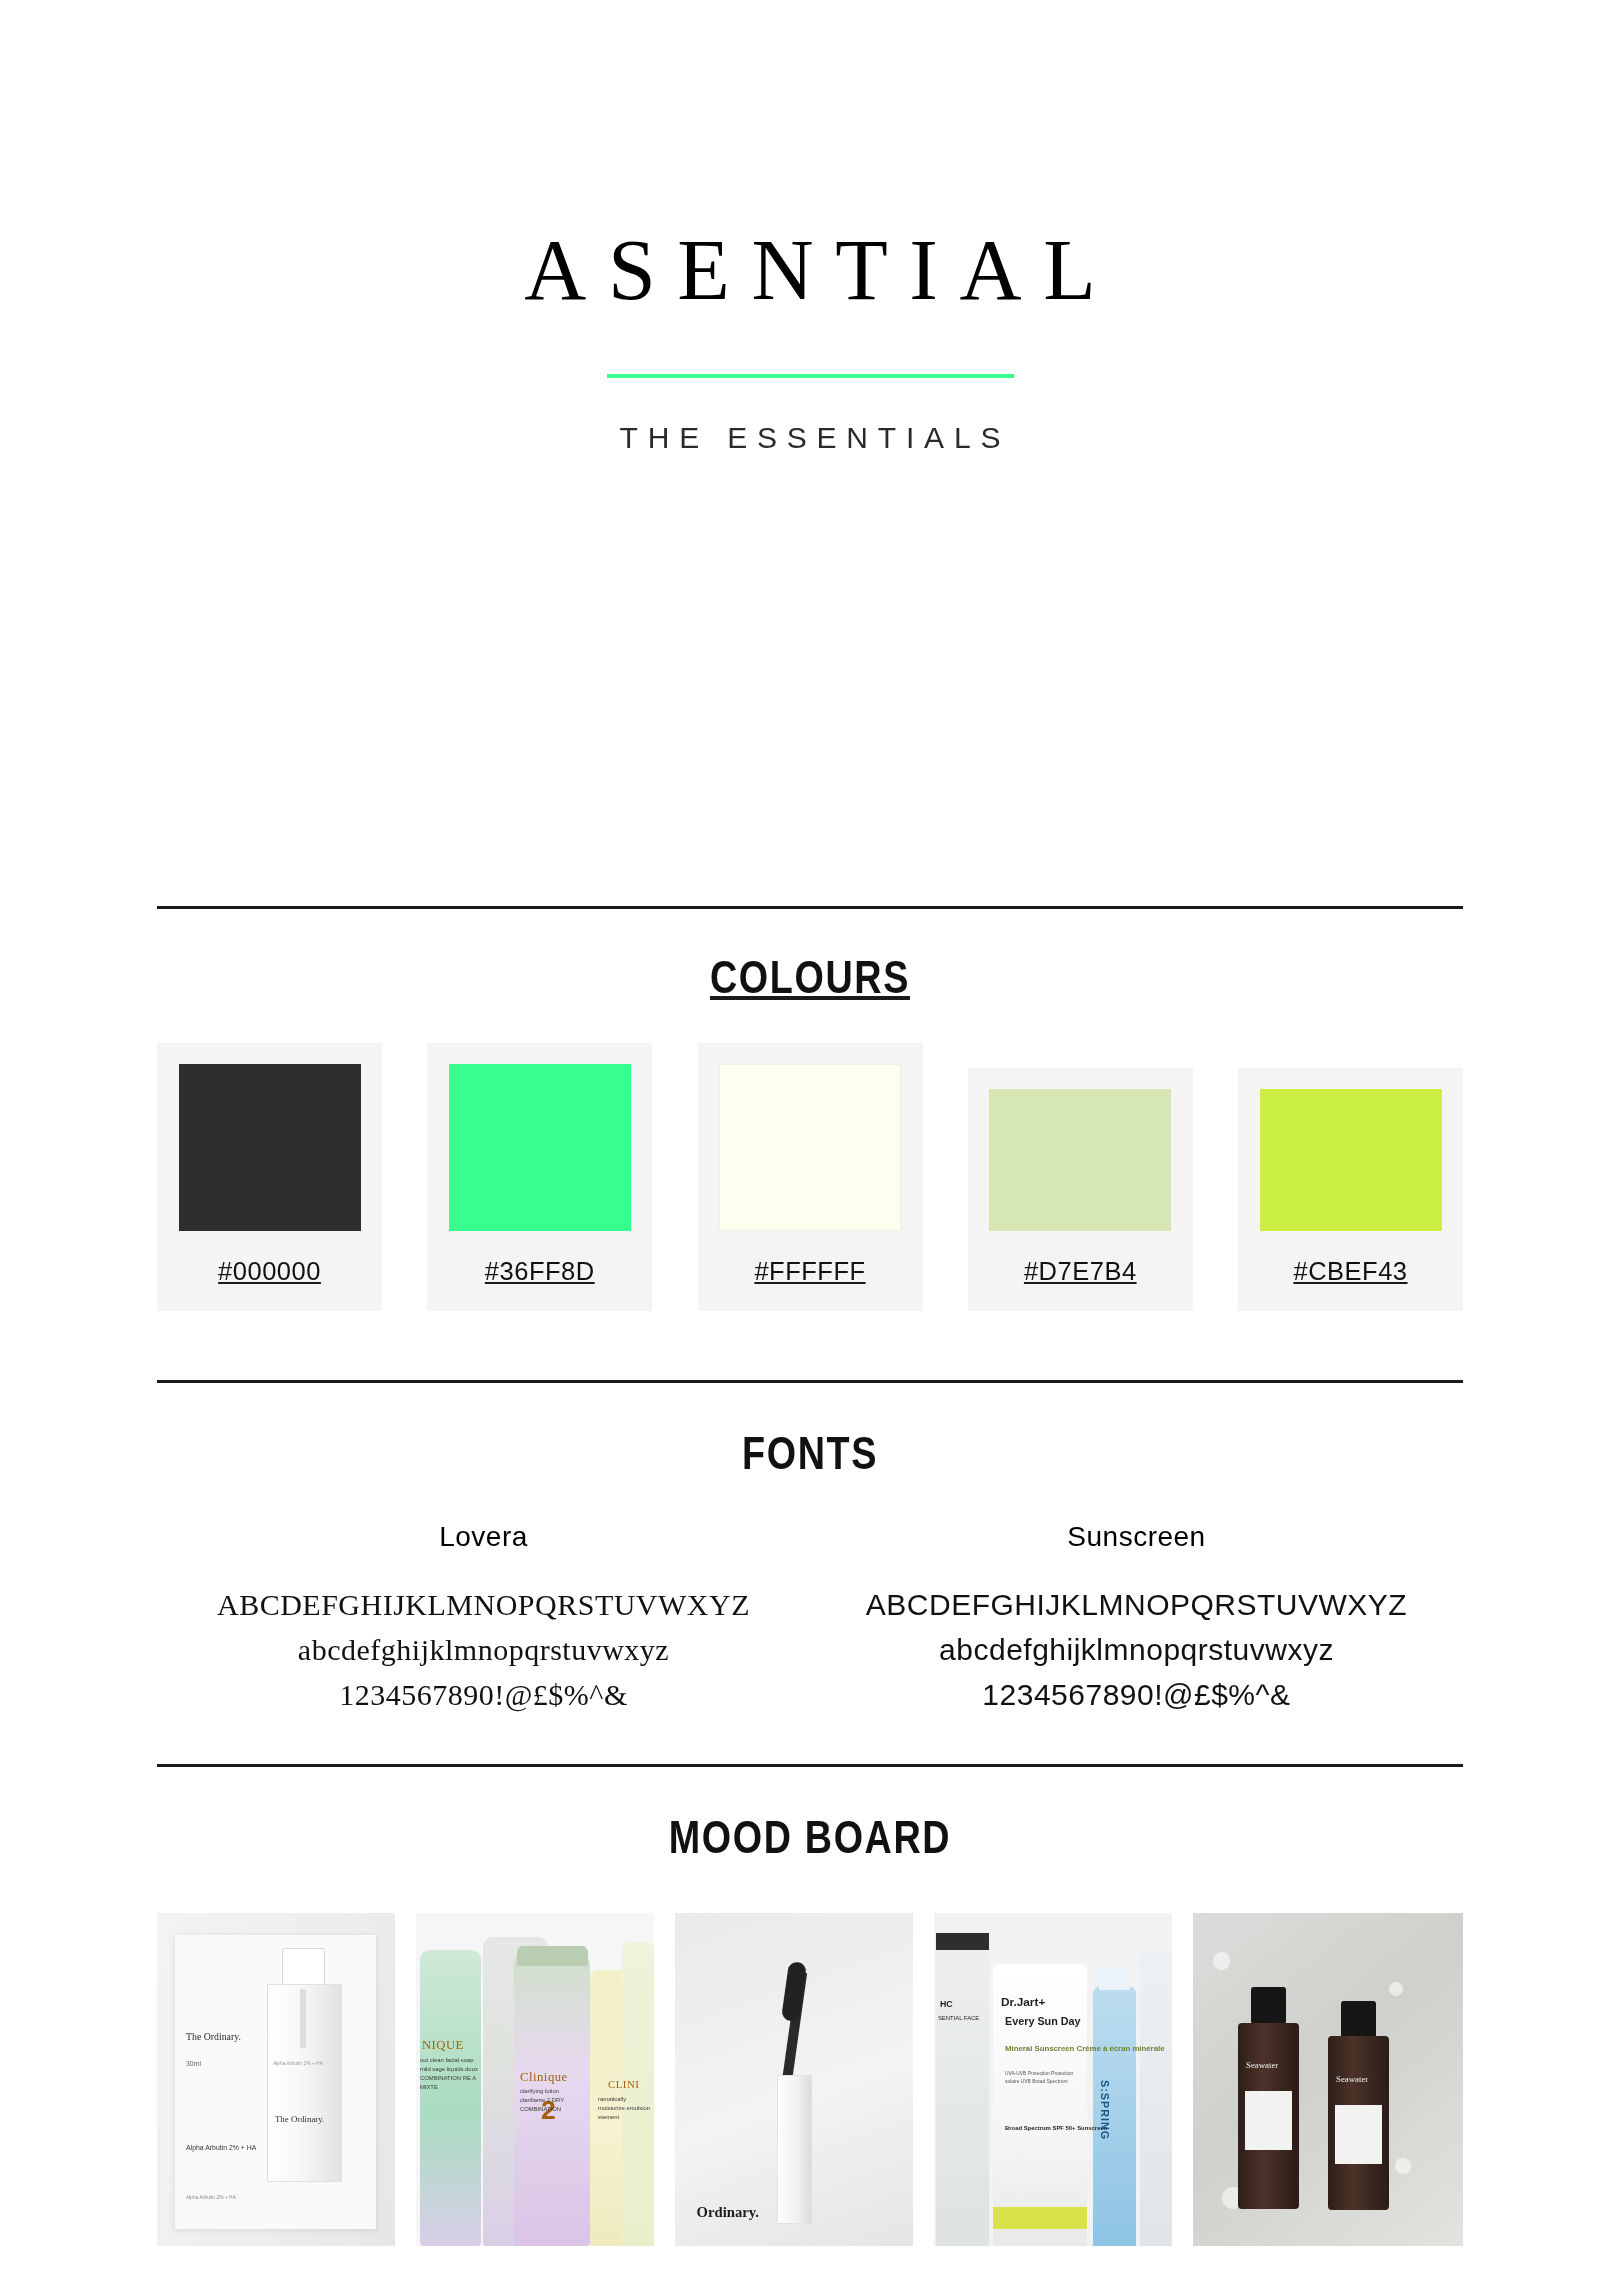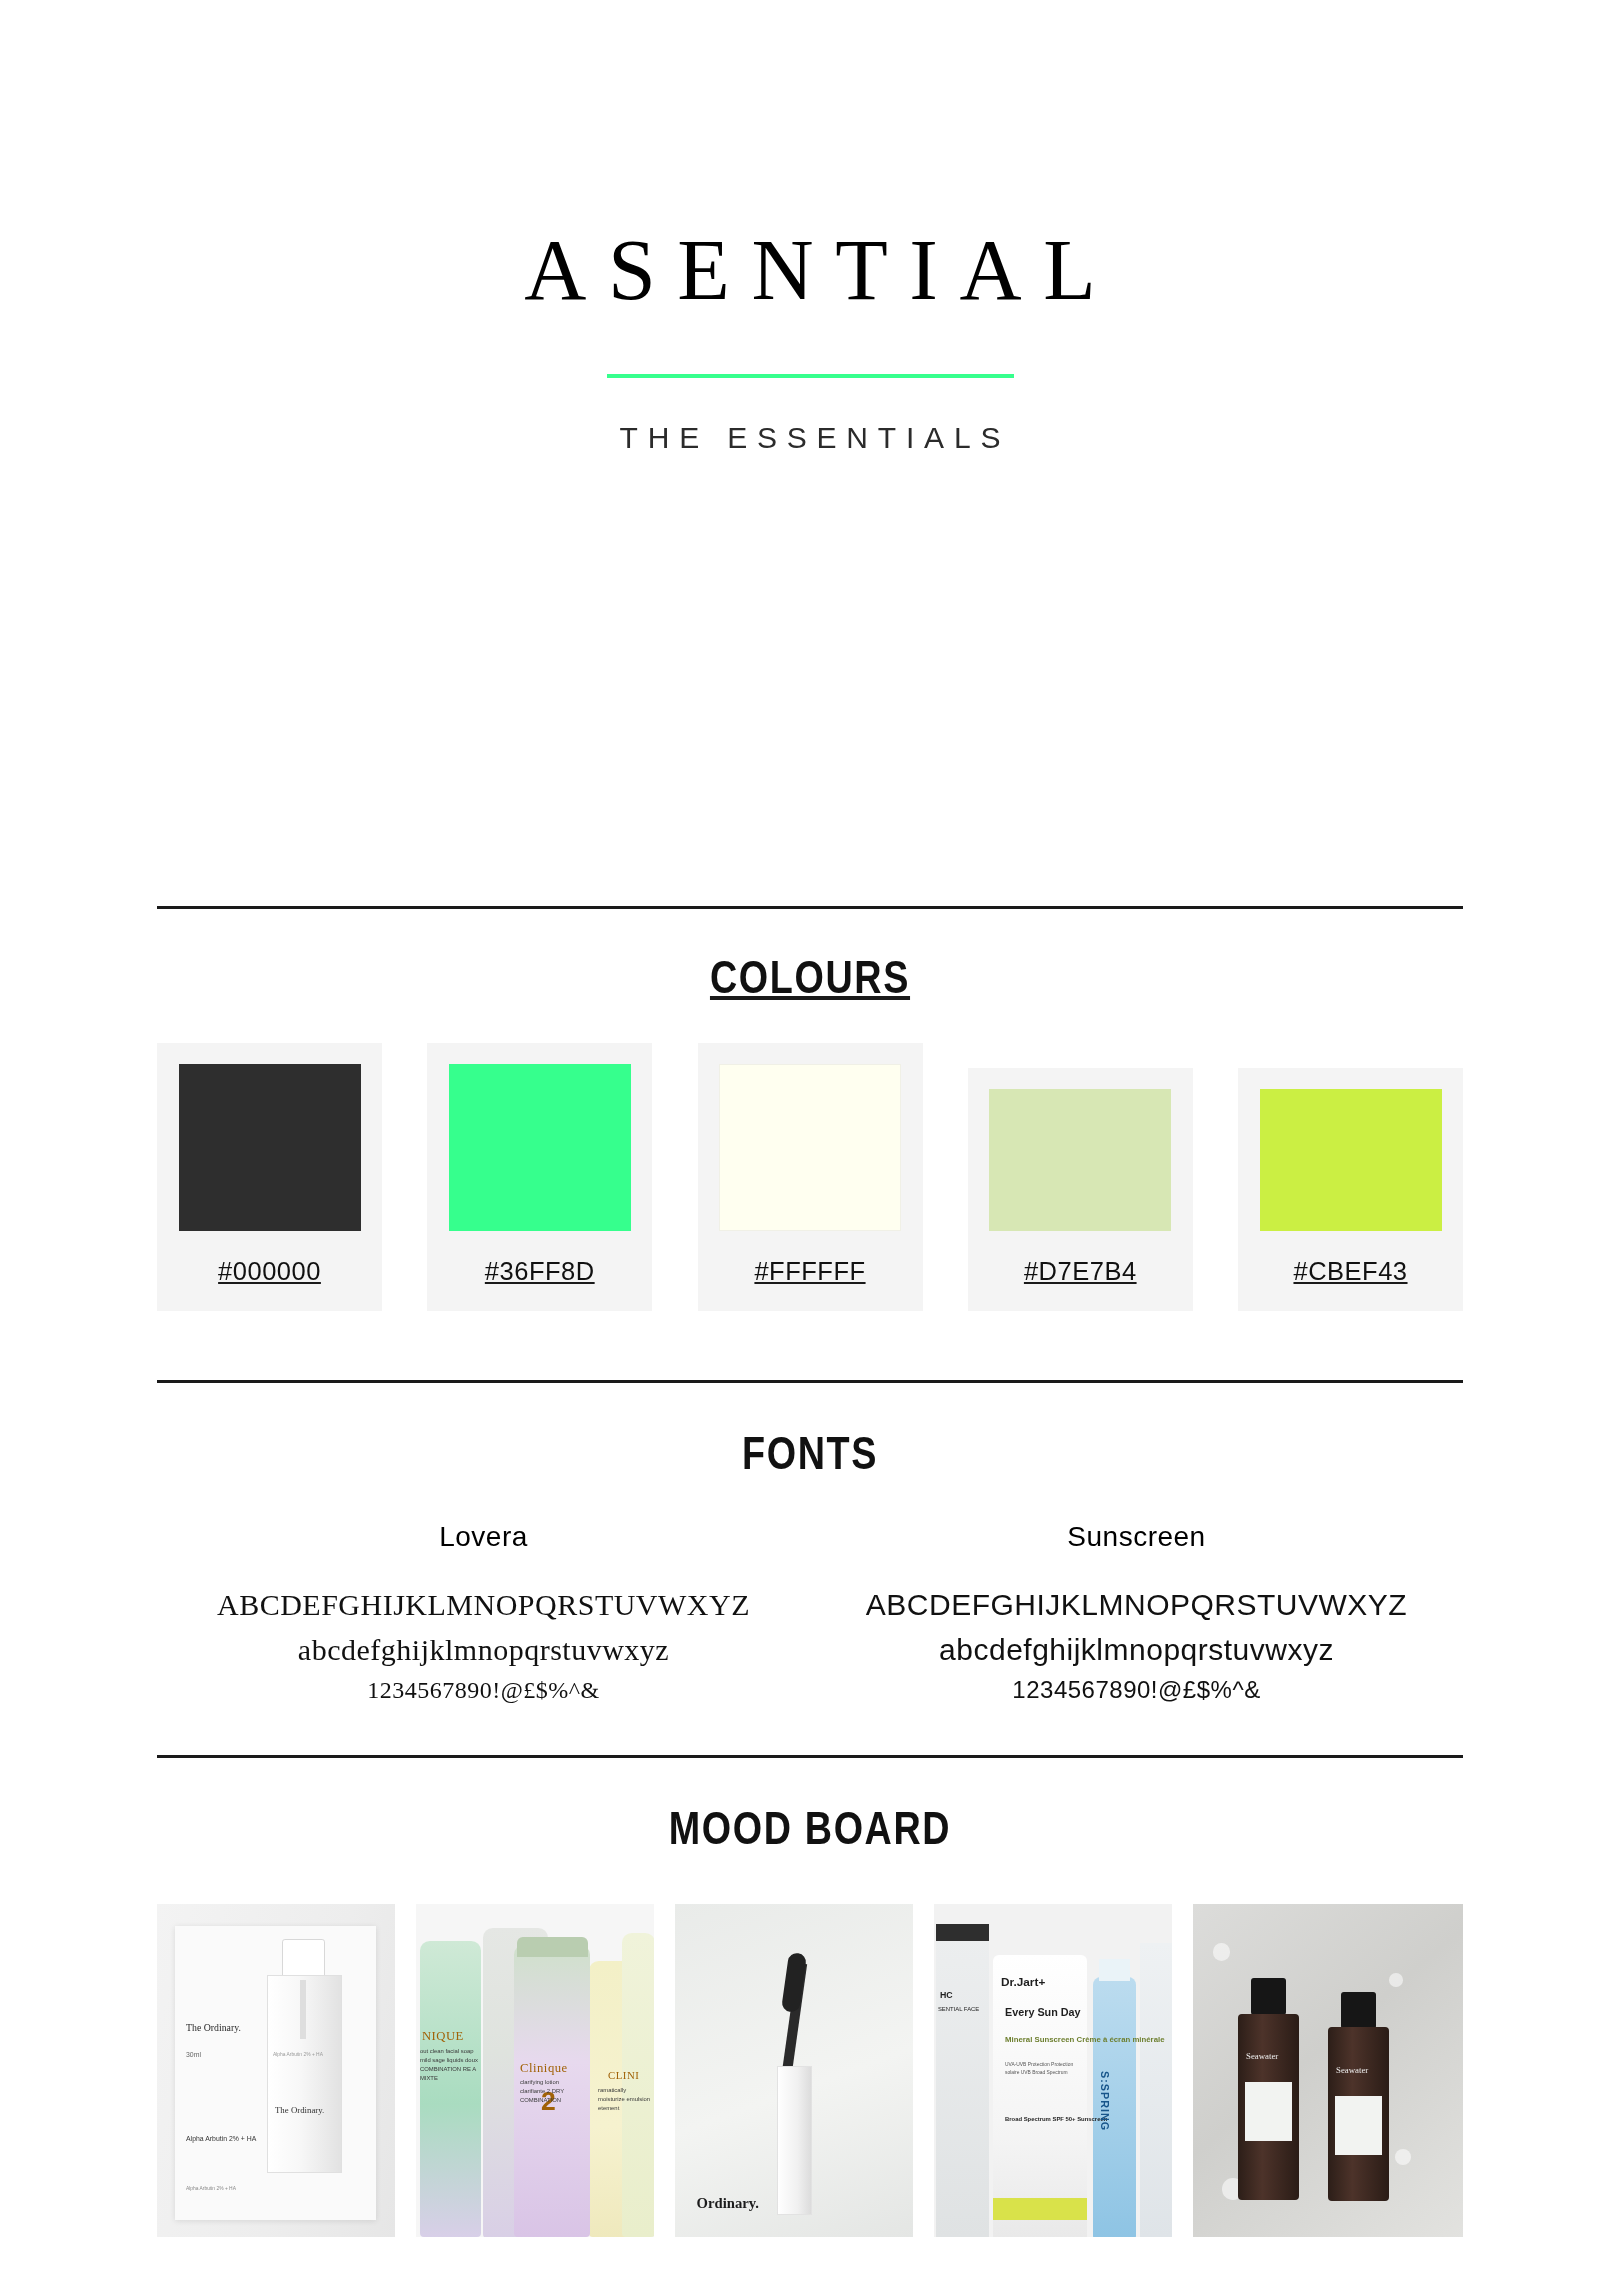--- a/index.html
+++ b/index.html
@@ -118,21 +118,21 @@
   .font-specimen-serif {
     font-family: "Liberation Serif", serif;
     color: #111111;
   }
   .font-specimen-sans {
     font-family: "Liberation Sans", sans-serif;
     color: #111111;
   }
   .spec-upper { font-size: 30px; letter-spacing: 0.5px; line-height: 1.5; }
   .spec-lower { font-size: 30px; letter-spacing: 0.5px; line-height: 1.5; }
-  .spec-nums  { font-size: 24px; letter-spacing: 0.5px; line-height: 1.5; }
+  .spec-nums  { font-size: 30px; letter-spacing: 0.5px; line-height: 1.5; }
 
   
   .mood-section { margin-top: 47px; }
   .mood-title { margin-top: 43px; }
   .mood-row {
     margin-top: 49px;
     display: flex;
     justify-content: space-between;
     gap: 9.8px;
   }
@@ -204,21 +204,21 @@
   .t4 .b1 { position: absolute; left: 2px;  top: 33px; width: 53px; height: 300px; background: linear-gradient(180deg,#eceeef 0%,#dfe2e3 100%); }
   .t4 .b1cap { position: absolute; left: 2px; top: 19.6px; width: 53px; height: 17.6px; background: #2e2e2e; }
   .t4 .b2 { position: absolute; left: 59px; top: 51px; width: 94px; height: 282px; background: linear-gradient(180deg,#ffffff 0%,#f4f4f4 65%,#e9e9e9 100%); border-radius: 5.9px 5.9px 0 0; }
   .t4 .b2band { position: absolute; left: 59px; top: 294px; width: 94px; height: 21.6px; background: #d9e24a; }
   .t4 .b3 { position: absolute; left: 159px; top: 73px; width: 43px; height: 261px; background: linear-gradient(180deg,#bcdcef 0%,#8ec4e4 100%); border-radius: 7.8px 7.8px 2px 2px; }
   .t4 .b3cap { position: absolute; left: 165px; top: 55px; width: 31px; height: 21.6px; background: #eaf3f8; }
   .t4 .b4 { position: absolute; left: 206px; top: 39px; width: 32px; height: 294px; background: linear-gradient(180deg,#eef1f3 0%,#dfe4e8 100%); }
   .t4 .tx { position: absolute; font-family: "Liberation Sans", sans-serif; color: #1f1f1f; }
   .t4 .t4a { left: 5.9px;  top: 86px;  font-size: 8.8px; font-weight: 700; }
   .t4 .t4b { left: 3.9px;  top: 102px; font-size: 5.9px; }
-  .t4 .t4c { left: 67px; top: 71px;  font-size: 11.8px; font-weight: 700; }
+  .t4 .t4c { left: 67px; top: 82px;  font-size: 11.8px; font-weight: 700; }
   .t4 .t4d { left: 71px; top: 102px; font-size: 10.8px; font-weight: 700; }
   .t4 .t4e { left: 71px; top: 131px; font-size: 7.8px; color: #6d7f2f; font-weight: 700; }
   .t4 .t4f { left: 71px; top: 157px; font-size: 4.9px; color: #555; width: 73px; line-height: 1.5; }
   .t4 .t4g { left: 71px; top: 212px; font-size: 5.9px; font-weight: 700; }
   .t4 .t4h { left: 165px; top: 167px; font-size: 10.8px; color: #17558a; font-weight: 700; letter-spacing: 1px; writing-mode: vertical-rl; }
 
   
   .t5 { background: linear-gradient(140deg,#dcdcda 0%, #cfcfcc 45%, #e2e2df 100%); padding-left: 32px; }
   .t5 .spk { position: absolute; background: rgba(255,255,255,0.55); border-radius: 50%; }
   .t5 .bot { position: absolute; width: 61px; background: linear-gradient(90deg,#2c1e18 0%, #4d332a 40%, #2a1c16 100%); border-radius: 3.9px; }

